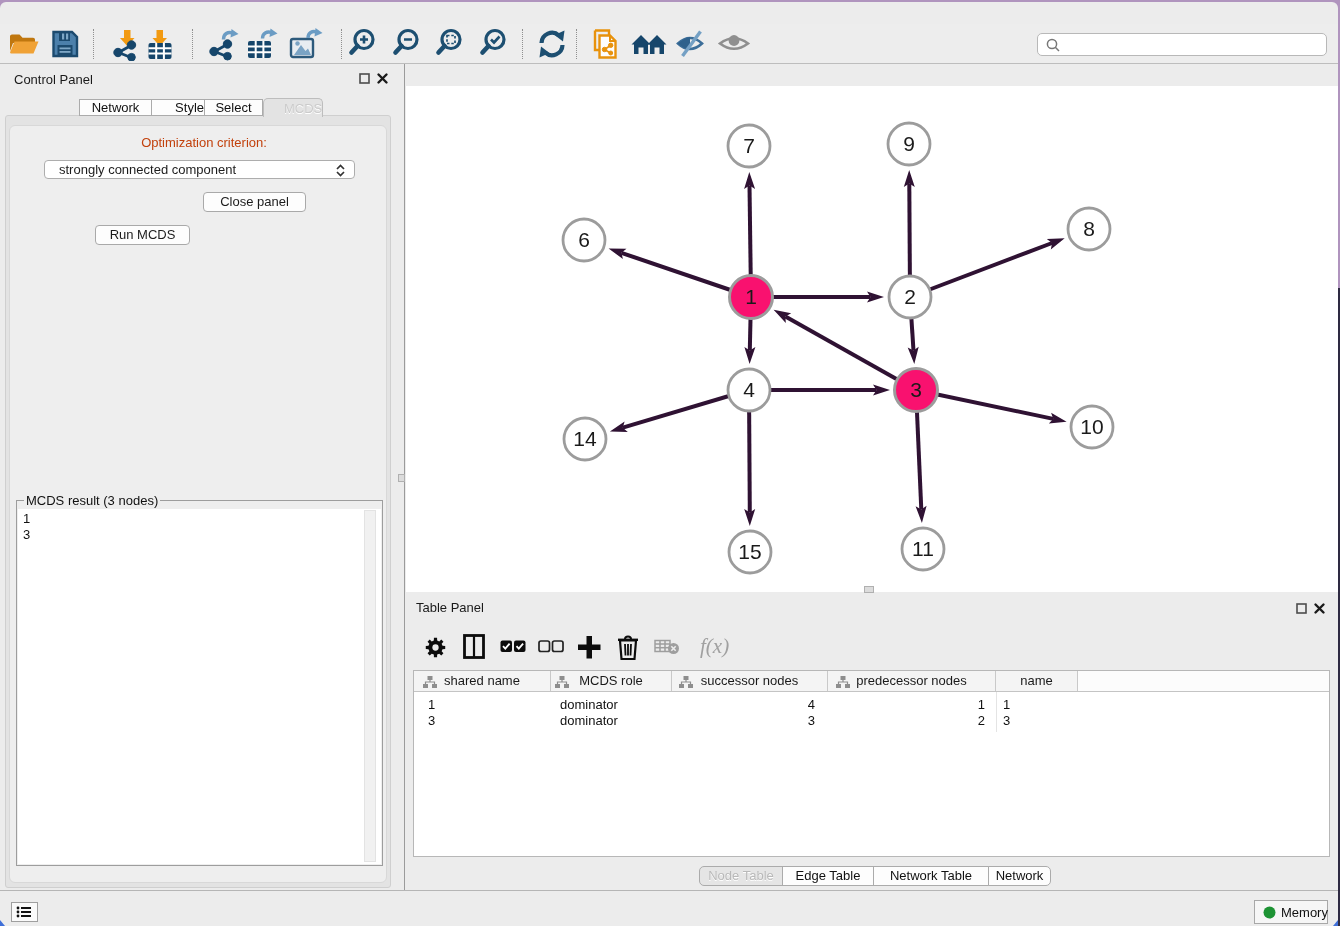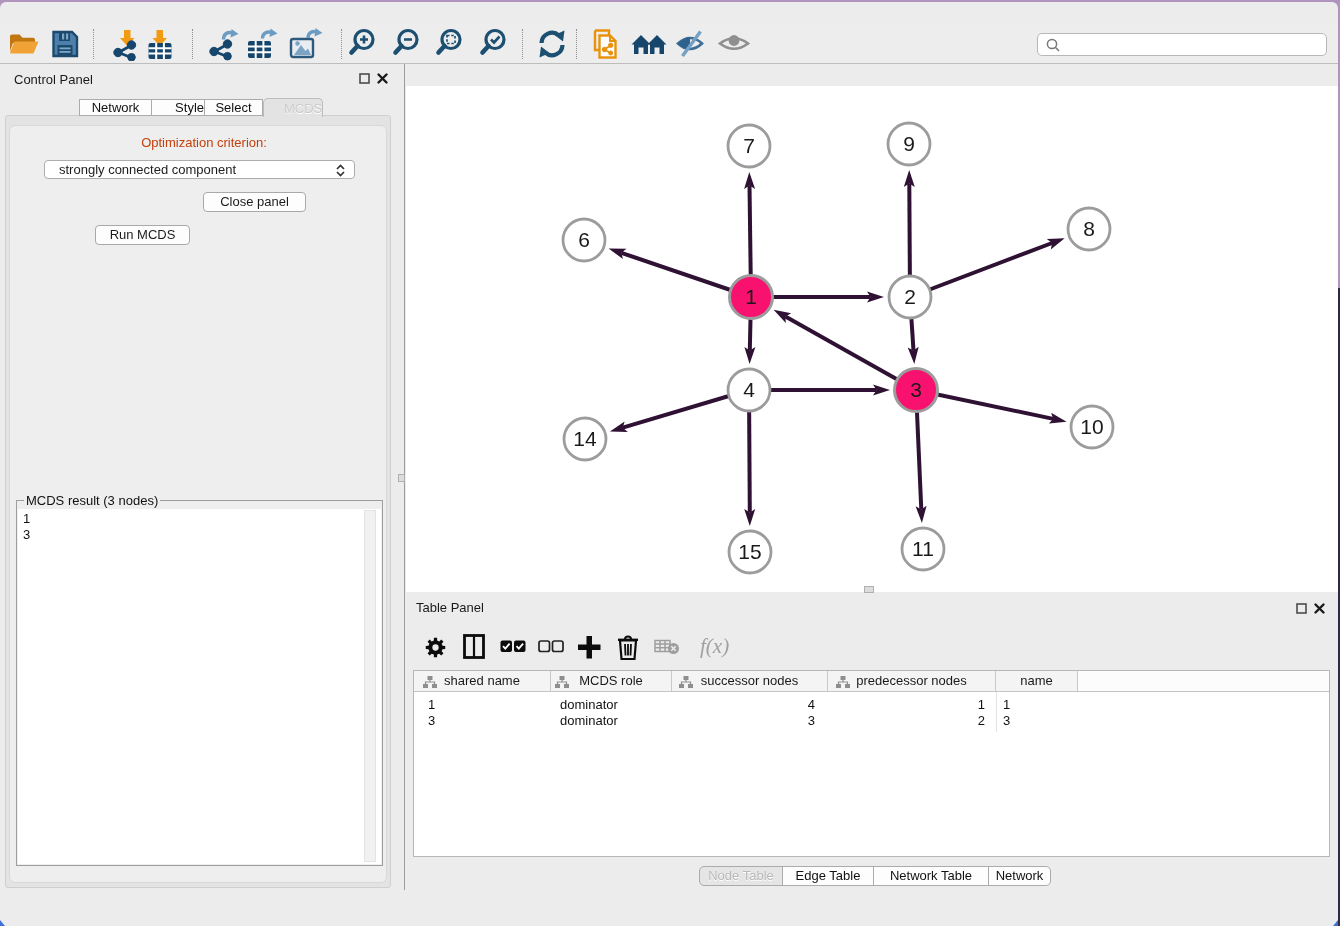--- a/index.html
+++ b/index.html
@@ -414,16 +414,34 @@
       <div class="trow" style="left:414px; top:42px; width:157px; text-align:right;">2</div>
       <div class="trow" style="left:589px; top:42px;">3</div>
       <div class="abs" style="left:582px; top:21px; width:0px; height:40px; border-left:1px solid #e4e4e4;"></div>
     </div>
 
     <div class="btab" style="left:294px; width:84px; background:#e5e5e5; color:#b9b9b9; text-shadow:0 1px 0 #fff; border-radius:5px 0 0 5px;">Node Table</div>
     <div class="btab" style="left:377px; width:92px; background:#fdfdfd; color:#111;">Edge Table</div>
     <div class="btab" style="left:468px; width:116px; background:#fdfdfd; color:#111;">Network Table</div>
     <div class="btab" style="left:583px; width:63px; background:#fdfdfd; color:#111; border-radius:0 5px 5px 0;">Network</div>
   </div>
+  <div id="statusbar">
+    <div id="lst-btn"><svg width="25" height="18" viewBox="0 0 25 18">
+          <g fill="#111">
+            <circle cx="6" cy="5" r="1.4"></circle>
+            <circle cx="6" cy="9" r="1.4"></circle>
+            <circle cx="6" cy="13" r="1.4"></circle>
+            <rect x="9" y="4" width="10" height="2"></rect>
+            <rect x="9" y="8" width="10" height="2"></rect>
+            <rect x="9" y="12" width="10" height="2"></rect>
+          </g>
+        </svg></div>
+    <div id="mem-btn">
+        <svg class="abs" style="left:8px; top:5px;" width="13" height="13" viewBox="0 0 13 13">
+          <circle cx="6.5" cy="6.5" r="6" fill="#1d9334"></circle>
+        </svg>
+        <span style="position:absolute; left:26px; top:4px;">Memory</span>
+      </div>
+  </div>
 </div>
 <div style="position:absolute; left:1338px; top:288px; width:2px; height:638px; background:#2e2a42;"></div>
 <div style="position:absolute; left:0px; top:920px; width:0px; height:0px; border-left:5px solid #3f6fd8; border-top:6px solid transparent;"></div>
 <div style="position:absolute; left:1333px; top:920px; width:0px; height:0px; border-right:5px solid #3f6fd8; border-top:6px solid transparent;"></div>
 
 </body></html>

